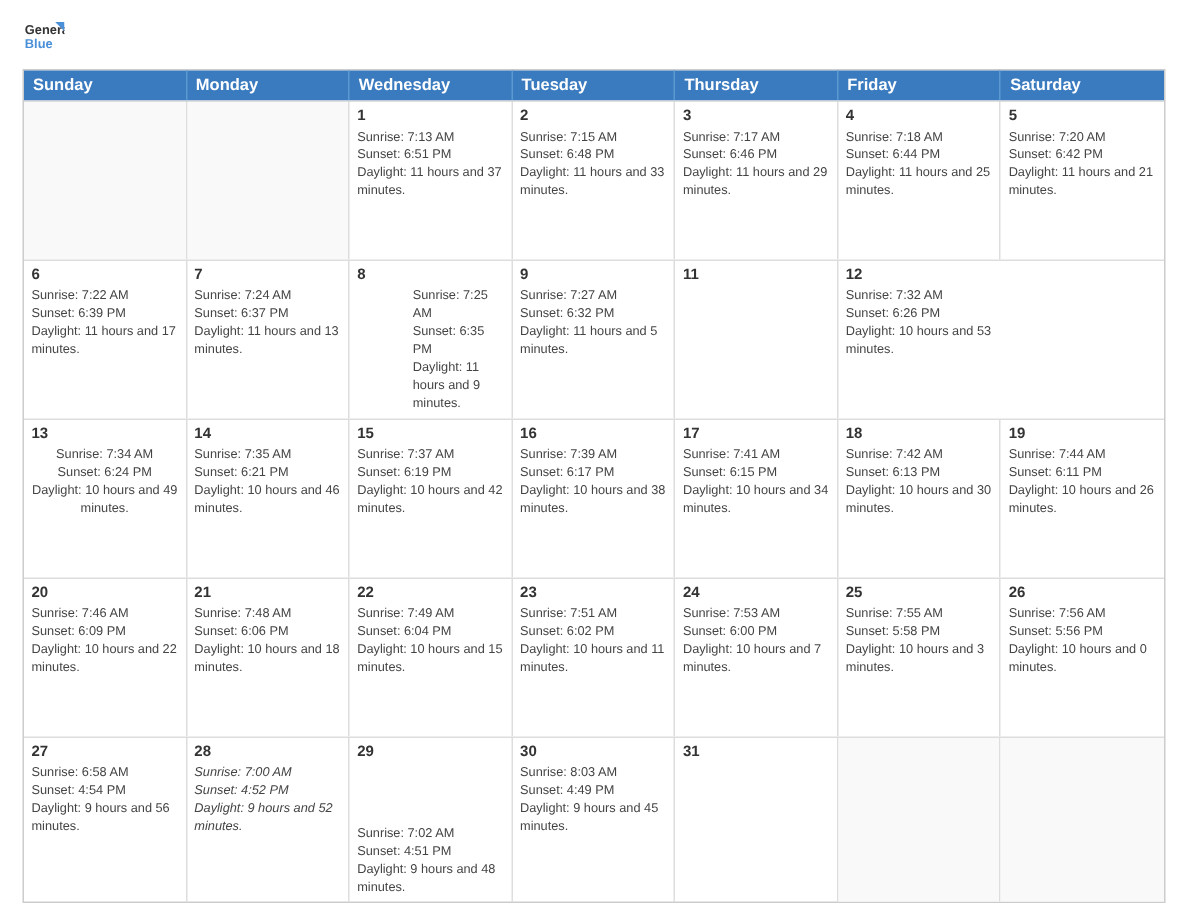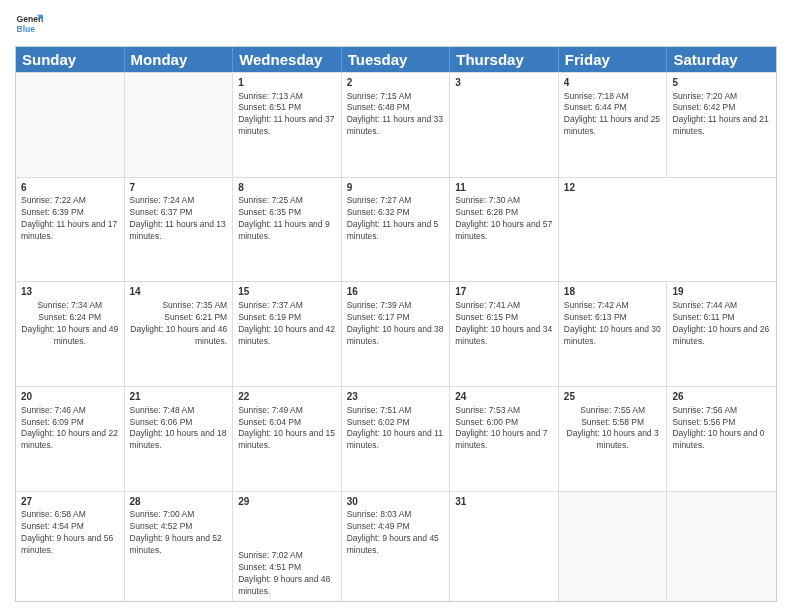--- a/index.html
+++ b/index.html
@@ -51,21 +51,21 @@
       flex-direction: column;
       border: 1px solid #ccc;
     }
     .cal-header {
       display: grid;
       grid-template-columns: repeat(7, 1fr);
       background: #3a7abf;
     }
     .cal-header-cell {
       color: white;
-      font-size: 15px;
+      font-size: 11px;
       font-weight: bold;
       padding: 4px 6px;
       text-align: left;
       border-right: 1px solid #5a9ad0;
     }
     .cal-header-cell:last-child { border-right: none; }
     .cal-body {
       flex: 1;
       display: flex;
       flex-direction: column;
@@ -137,20 +137,23 @@
 Daylight: 11 hours and 37 minutes.</div>
           </div>
           <div class="cal-cell">
             <span class="day-num">2</span>
             <div class="day-info" style="white-space: pre-line;">Sunrise: 7:15 AM
 Sunset: 6:48 PM
 Daylight: 11 hours and 33 minutes.</div>
           </div>
           <div class="cal-cell">
             <span class="day-num">3</span>
+            <div class="day-info" style="white-space: pre-line;">Sunrise: 7:17 AM
+Sunset: 6:46 PM
+Daylight: 11 hours and 29 minutes.</div>
           </div>
           <div class="cal-cell">
             <span class="day-num">4</span>
             <div class="day-info" style="white-space: pre-line;">Sunrise: 7:18 AM
 Sunset: 6:44 PM
 Daylight: 11 hours and 25 minutes.</div>
           </div>
           <div class="cal-cell">
             <span class="day-num">5</span>
             <div class="day-info" style="white-space: pre-line;">Sunrise: 7:20 AM
@@ -166,50 +169,50 @@
 Daylight: 11 hours and 17 minutes.</div>
           </div>
           <div class="cal-cell">
             <span class="day-num">7</span>
             <div class="day-info" style="white-space: pre-line;">Sunrise: 7:24 AM
 Sunset: 6:37 PM
 Daylight: 11 hours and 13 minutes.</div>
           </div>
           <div class="cal-cell">
             <span class="day-num">8</span>
-            <div class="day-info" style="white-space: pre-line;">Sunrise: 7:25 AM
+            <div class="day-info" style="white-space: pre-line; margin-left: 37px;">Sunrise: 7:25 AM
 Sunset: 6:35 PM
 Daylight: 11 hours and 9 minutes.</div>
           </div>
           <div class="cal-cell">
             <span class="day-num">9</span>
             <div class="day-info" style="white-space: pre-line;">Sunrise: 7:27 AM
 Sunset: 6:32 PM
 Daylight: 11 hours and 5 minutes.</div>
           </div>
           <div class="cal-cell">
             <span class="day-num">11</span>
-            <div class="day-info" style="white-space: pre-line;">Sunrise: 7:30 AM
-Sunset: 6:28 PM
-Daylight: 10 hours and 57 minutes.</div>
           </div>
           <div class="cal-cell">
             <span class="day-num">12</span>
+            <div class="day-info" style="white-space: pre-line;">Sunrise: 7:32 AM
+Sunset: 6:26 PM
+Daylight: 10 hours and 53 minutes.</div>
           </div>
         </div>
         <div class="cal-row">
           <div class="cal-cell">
             <span class="day-num">13</span>
             <div class="day-info" style="white-space: pre-line; text-align: center;">Sunrise: 7:34 AM
 Sunset: 6:24 PM
 Daylight: 10 hours and 49 minutes.</div>
           </div>
           <div class="cal-cell">
             <span class="day-num">14</span>
-            <div class="day-info" style="white-space: pre-line; text-align: right;">Sunrise: 7:35 AM
+            <div class="day-info" style="white-space: pre-line;">Sunrise: 7:35 AM
 Sunset: 6:21 PM
 Daylight: 10 hours and 46 minutes.</div>
           </div>
           <div class="cal-cell">
             <span class="day-num">15</span>
             <div class="day-info" style="white-space: pre-line;">Sunrise: 7:37 AM
 Sunset: 6:19 PM
 Daylight: 10 hours and 42 minutes.</div>
           </div>
           <div class="cal-cell">
@@ -263,41 +266,41 @@
 Daylight: 10 hours and 11 minutes.</div>
           </div>
           <div class="cal-cell">
             <span class="day-num">24</span>
             <div class="day-info" style="white-space: pre-line;">Sunrise: 7:53 AM
 Sunset: 6:00 PM
 Daylight: 10 hours and 7 minutes.</div>
           </div>
           <div class="cal-cell">
             <span class="day-num">25</span>
-            <div class="day-info" style="white-space: pre-line; text-align: center;">Sunrise: 7:55 AM
+            <div class="day-info" style="white-space: pre-line;">Sunrise: 7:55 AM
 Sunset: 5:58 PM
 Daylight: 10 hours and 3 minutes.</div>
           </div>
           <div class="cal-cell">
             <span class="day-num">26</span>
             <div class="day-info" style="white-space: pre-line;">Sunrise: 7:56 AM
 Sunset: 5:56 PM
 Daylight: 10 hours and 0 minutes.</div>
           </div>
         </div>
         <div class="cal-row">
           <div class="cal-cell">
             <span class="day-num">27</span>
             <div class="day-info" style="white-space: pre-line;">Sunrise: 6:58 AM
 Sunset: 4:54 PM
 Daylight: 9 hours and 56 minutes.</div>
           </div>
           <div class="cal-cell">
             <span class="day-num">28</span>
-            <div class="day-info" style="white-space: pre-line;">Sunrise: 7:00 AM
+            <div class="day-info" style="white-space: pre-line; font-style: italic;">Sunrise: 7:00 AM
 Sunset: 4:52 PM
 Daylight: 9 hours and 52 minutes.</div>
           </div>
           <div class="cal-cell">
             <span class="day-num">29</span>
             <div class="day-info" style="white-space: pre-line; margin-top: 42px;">Sunrise: 7:02 AM
 Sunset: 4:51 PM
 Daylight: 9 hours and 48 minutes.</div>
           </div>
           <div class="cal-cell">

